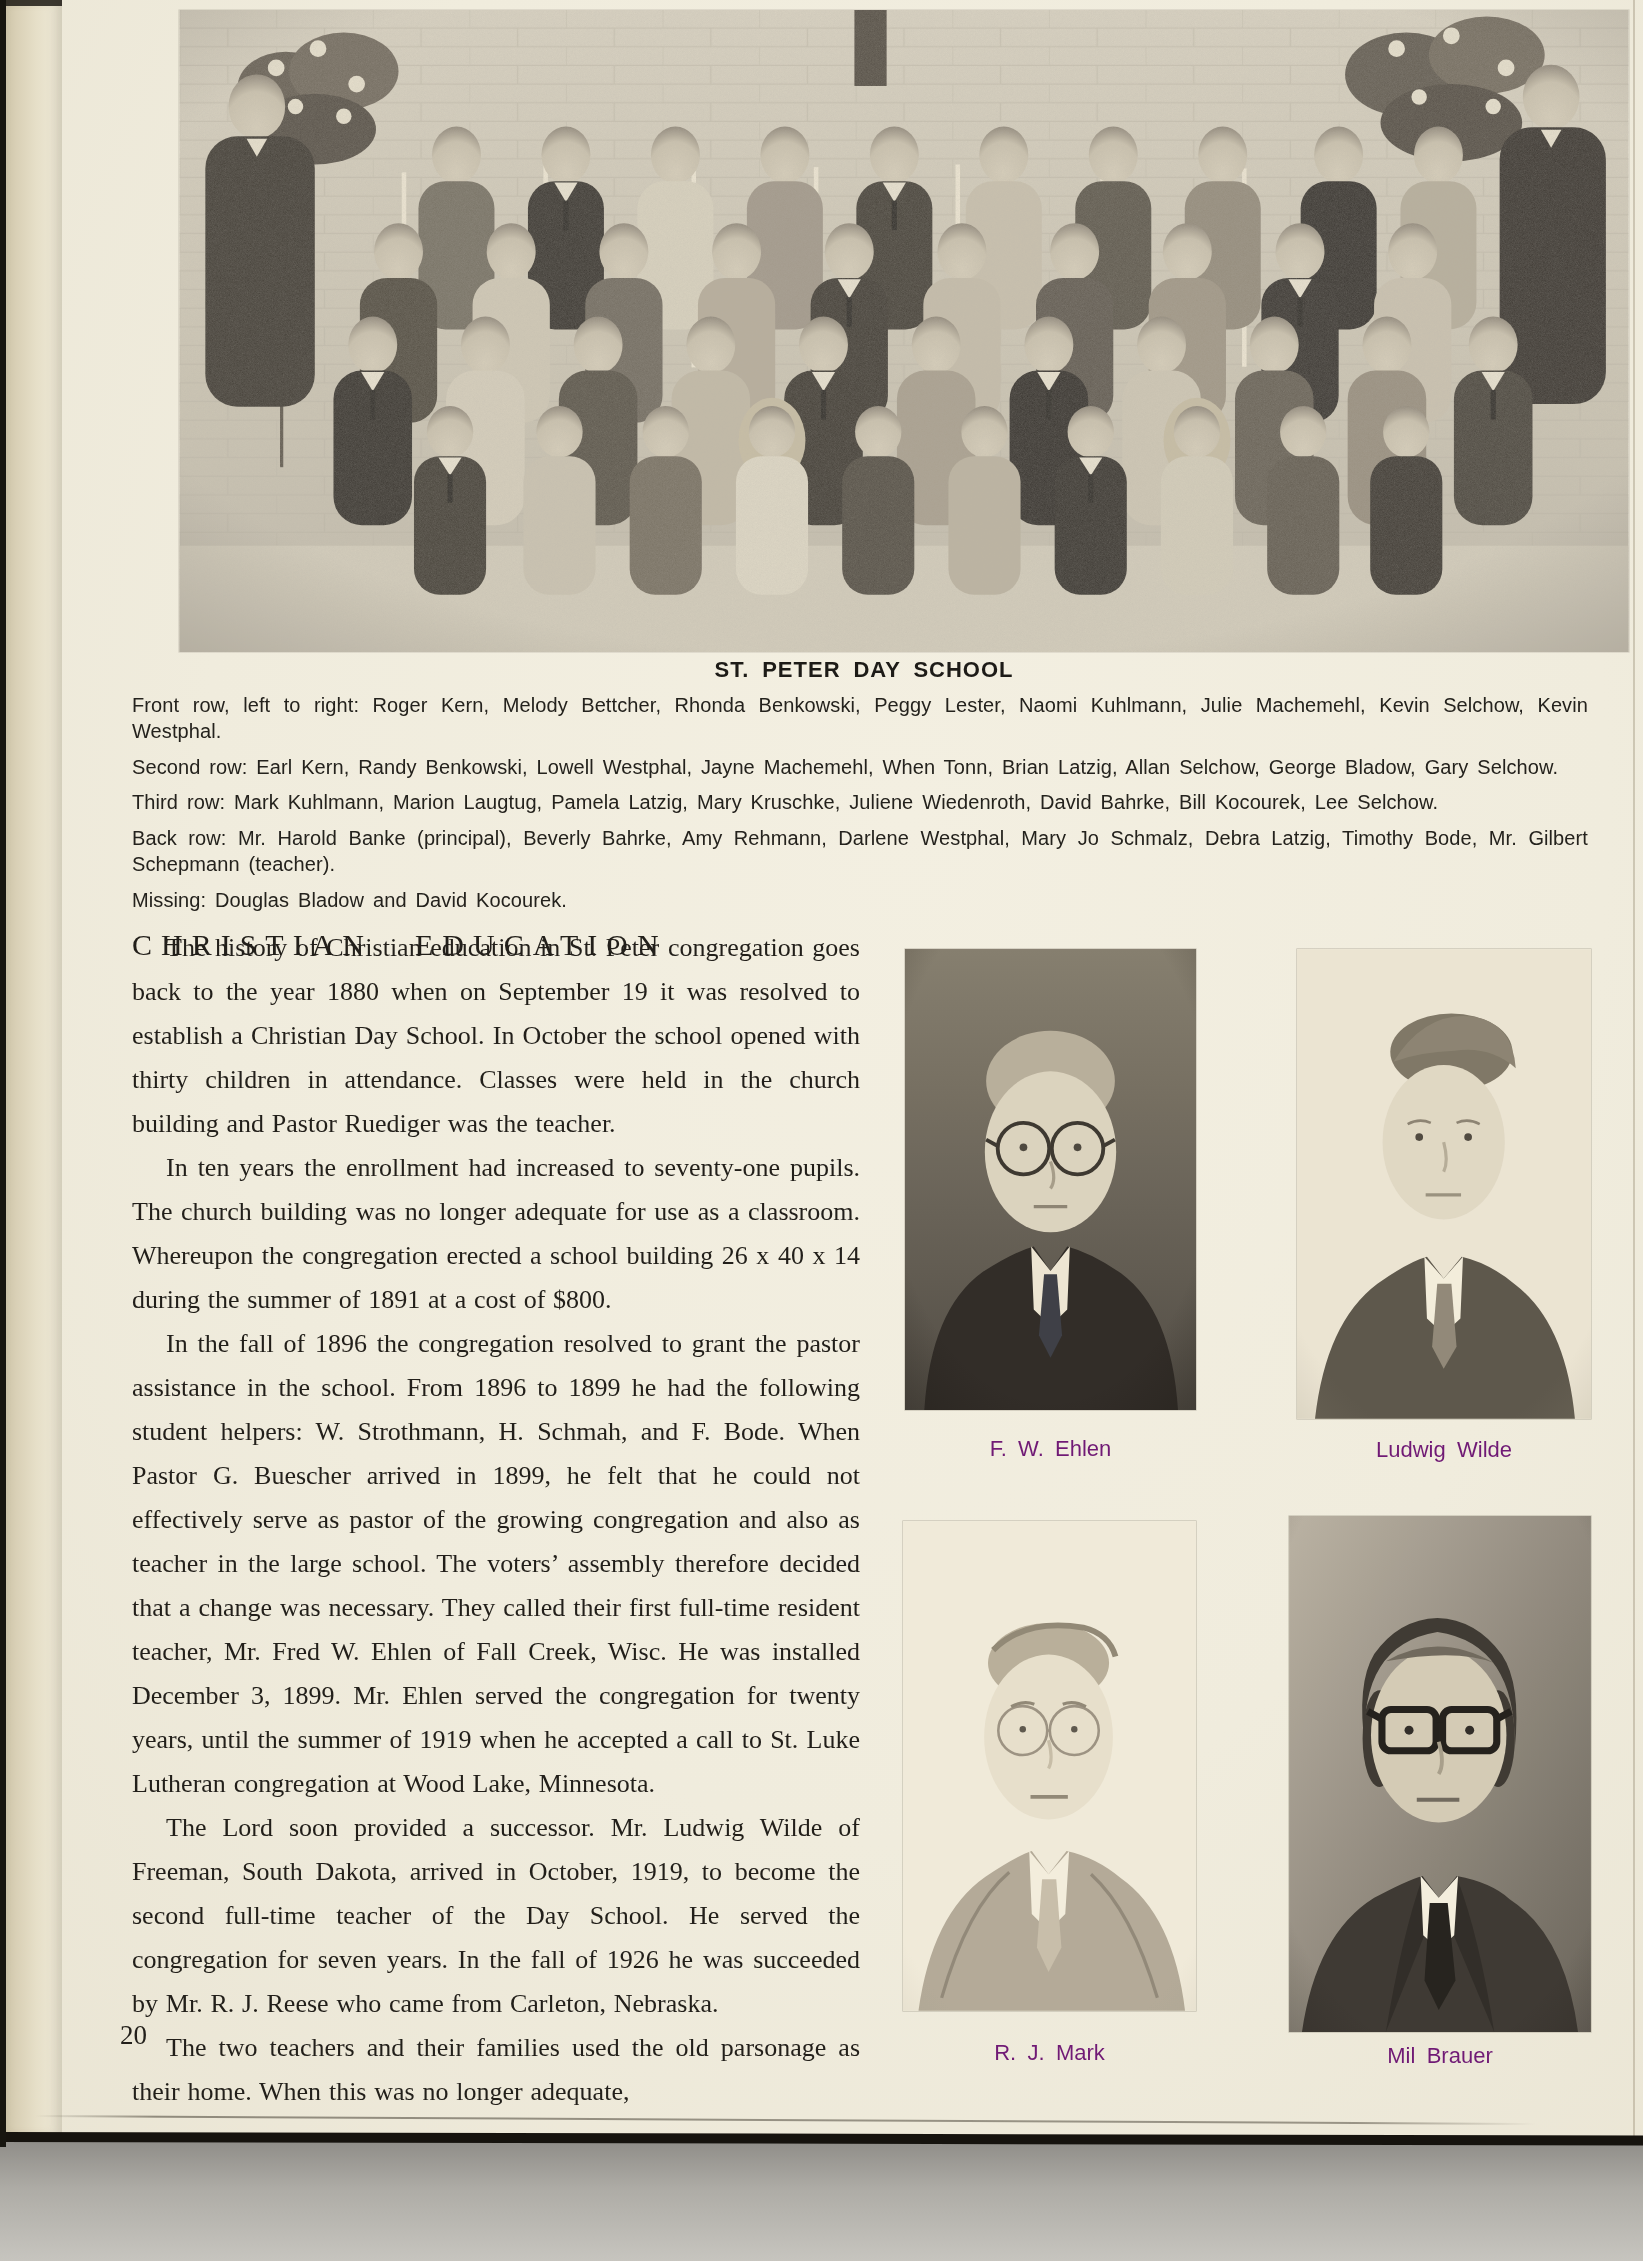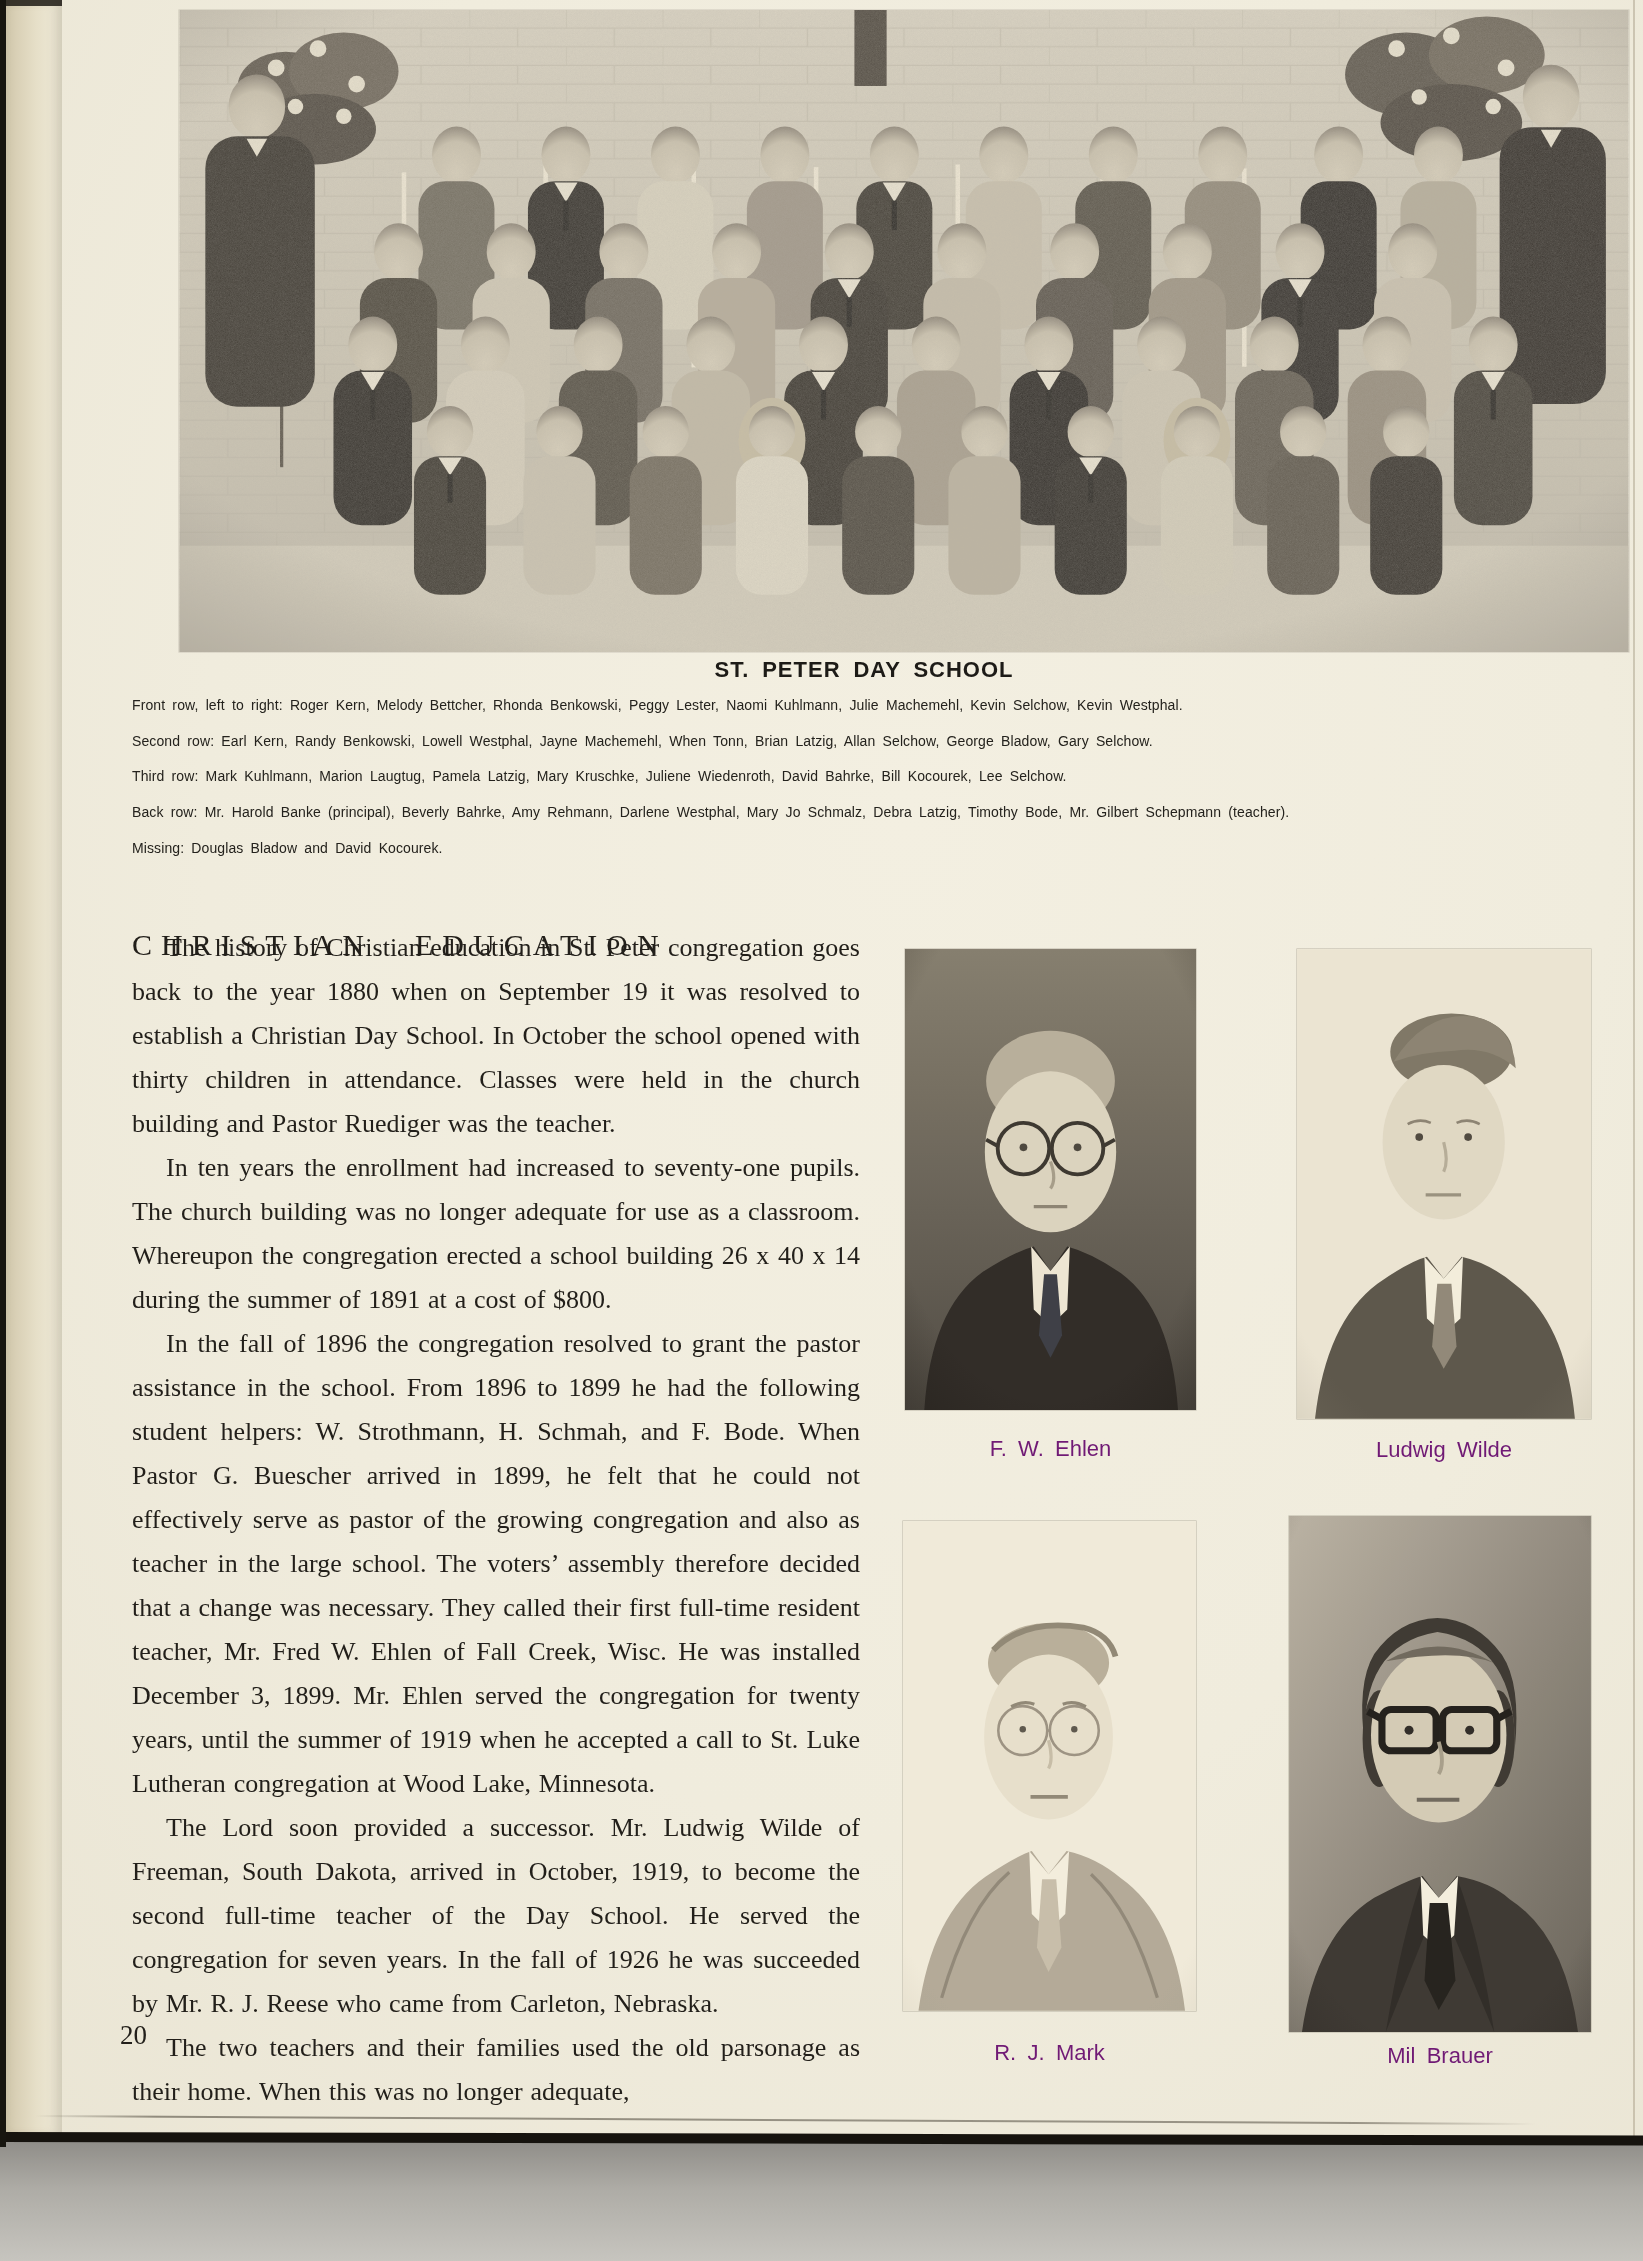--- a/index.html
+++ b/index.html
@@ -41,21 +41,21 @@
   }
   .group-photo svg, .portrait svg { display:block; width:100%; height:100%; }
   
   .photo-title {
     position:absolute; left:139px; top:657px; width:1450px; text-align:center;
     font-family:"Liberation Sans", sans-serif; font-weight:700; font-size:22px;
     letter-spacing:1px; word-spacing:5.8px; color:#1d1b17;
   }
   .caption-block {
     position:absolute; left:132px; top:692px; width:1456px;
-    font-family:"Liberation Sans", sans-serif; font-size:14px; line-height:26px;
+    font-family:"Liberation Sans", sans-serif; font-size:20px; line-height:26px;
     color:#24221d; text-align:justify; word-spacing:3.2px; letter-spacing:0.1px;
   }
   .caption-block p { margin:0 0 9.7px 0; }
   
   .article-heading {
     position:absolute; left:132px; top:928px; margin:0;
     font-family:"Liberation Serif", serif; font-weight:400; font-size:30px;
     letter-spacing:0.30em; word-spacing:0.85em; color:var(--ink);
   }
   .article-body {

